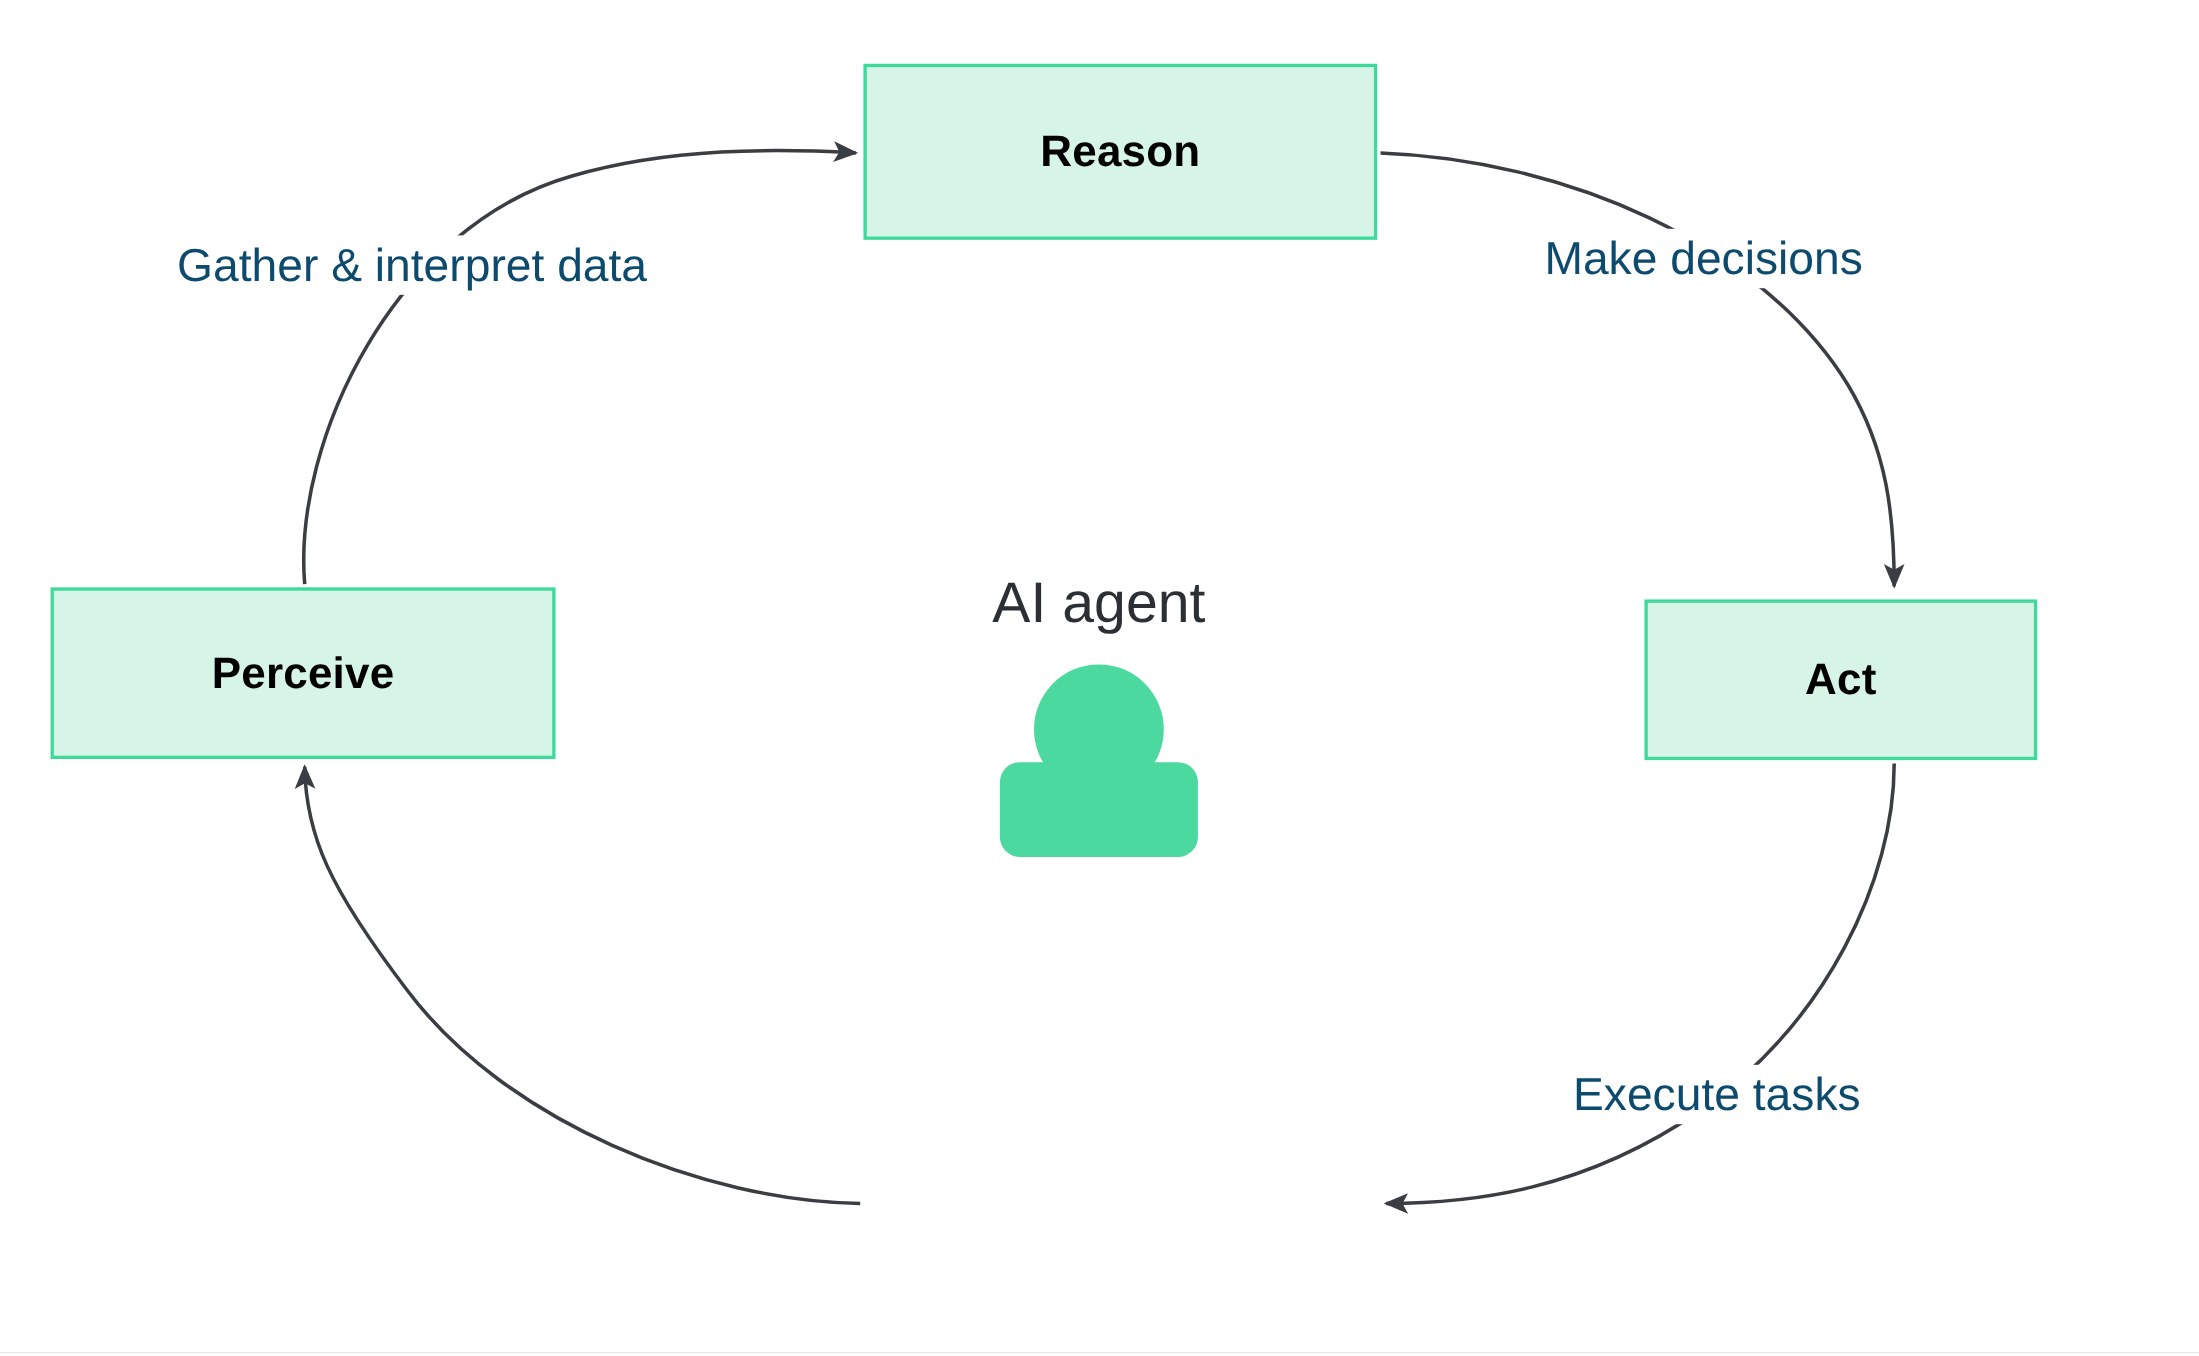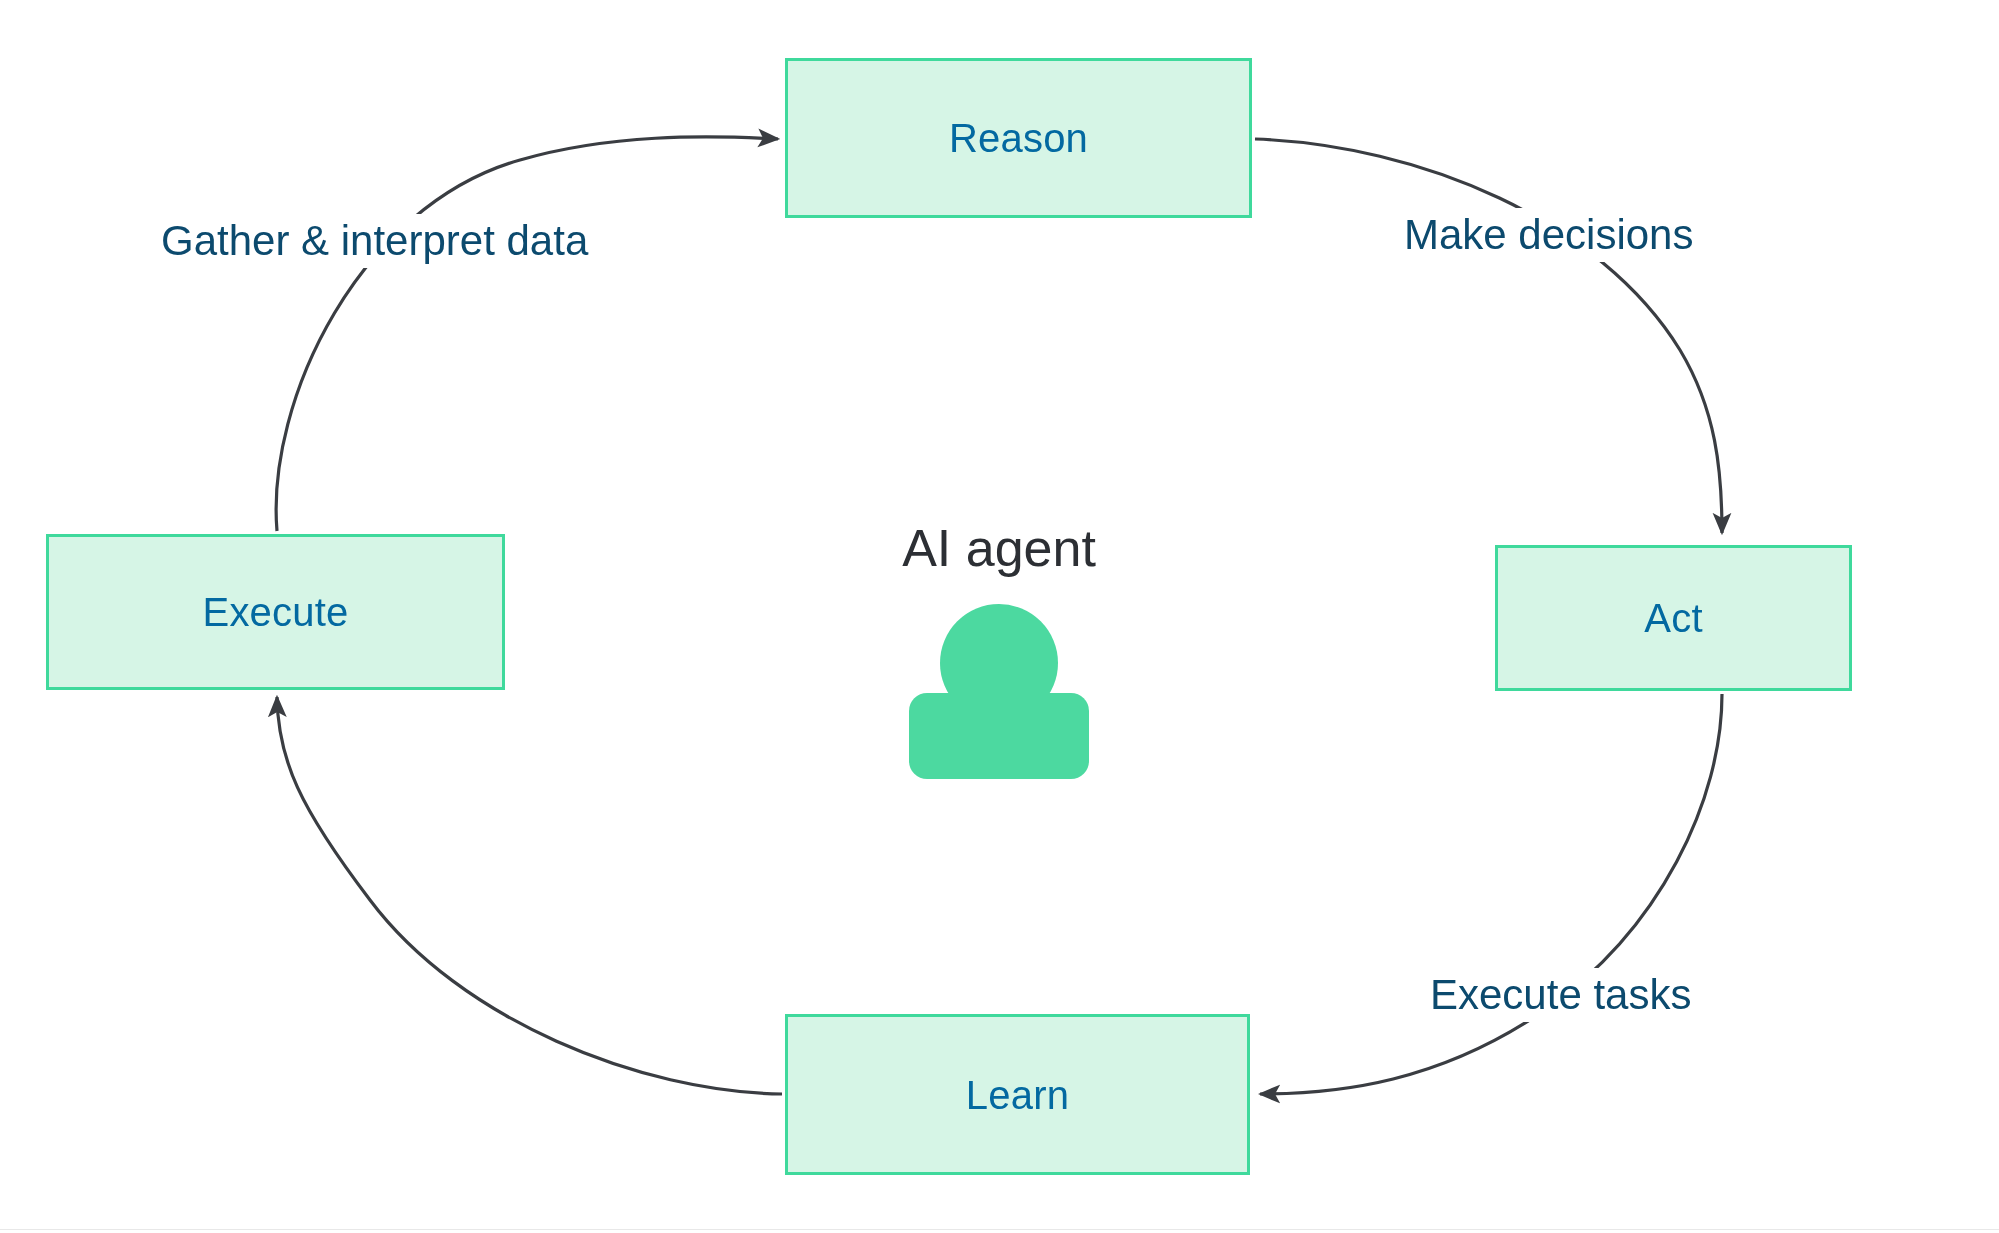--- a/index.html
+++ b/index.html
@@ -40,22 +40,22 @@
     position: absolute;
     box-sizing: border-box;
     background: #d6f5e6;
     border: 3px solid #3fd99c;
     display: flex;
     align-items: center;
     justify-content: center;
   }
   .node-label {
     font-size: 40px;
-    font-weight: normal;
-    color: #0369a1;
+    font-weight: bold;
+    color: #000000;
     letter-spacing: 0.2px;
     line-height: 1;
     white-space: nowrap;
   }
 
   #node-reason  { left: 785px;  top: 58px;   width: 467px; height: 160px; }
   #node-act     { left: 1495px; top: 545px;  width: 357px; height: 146px; }
   #node-learn   { left: 785px;  top: 1014px; width: 465px; height: 161px; }
   #node-perceive{ left: 46px;   top: 534px;  width: 459px; height: 156px; }
 
@@ -149,26 +149,23 @@
   </svg>
 
   <div class="node" id="node-reason">
     <span class="node-label">Reason</span>
   </div>
 
   <div class="node" id="node-act">
     <span class="node-label">Act</span>
   </div>
 
-  <div class="node" id="node-learn">
-    <span class="node-label">Learn</span>
-  </div>
 
   <div class="node" id="node-perceive">
-    <span class="node-label">Execute</span>
+    <span class="node-label">Perceive</span>
   </div>
 
   <div class="edge-label" id="label-gather">Gather &amp; interpret data</div>
 
   <div class="edge-label" id="label-decisions">Make decisions</div>
 
   <div class="edge-label" id="label-execute">Execute tasks</div>
 
 
   <div id="agent">

